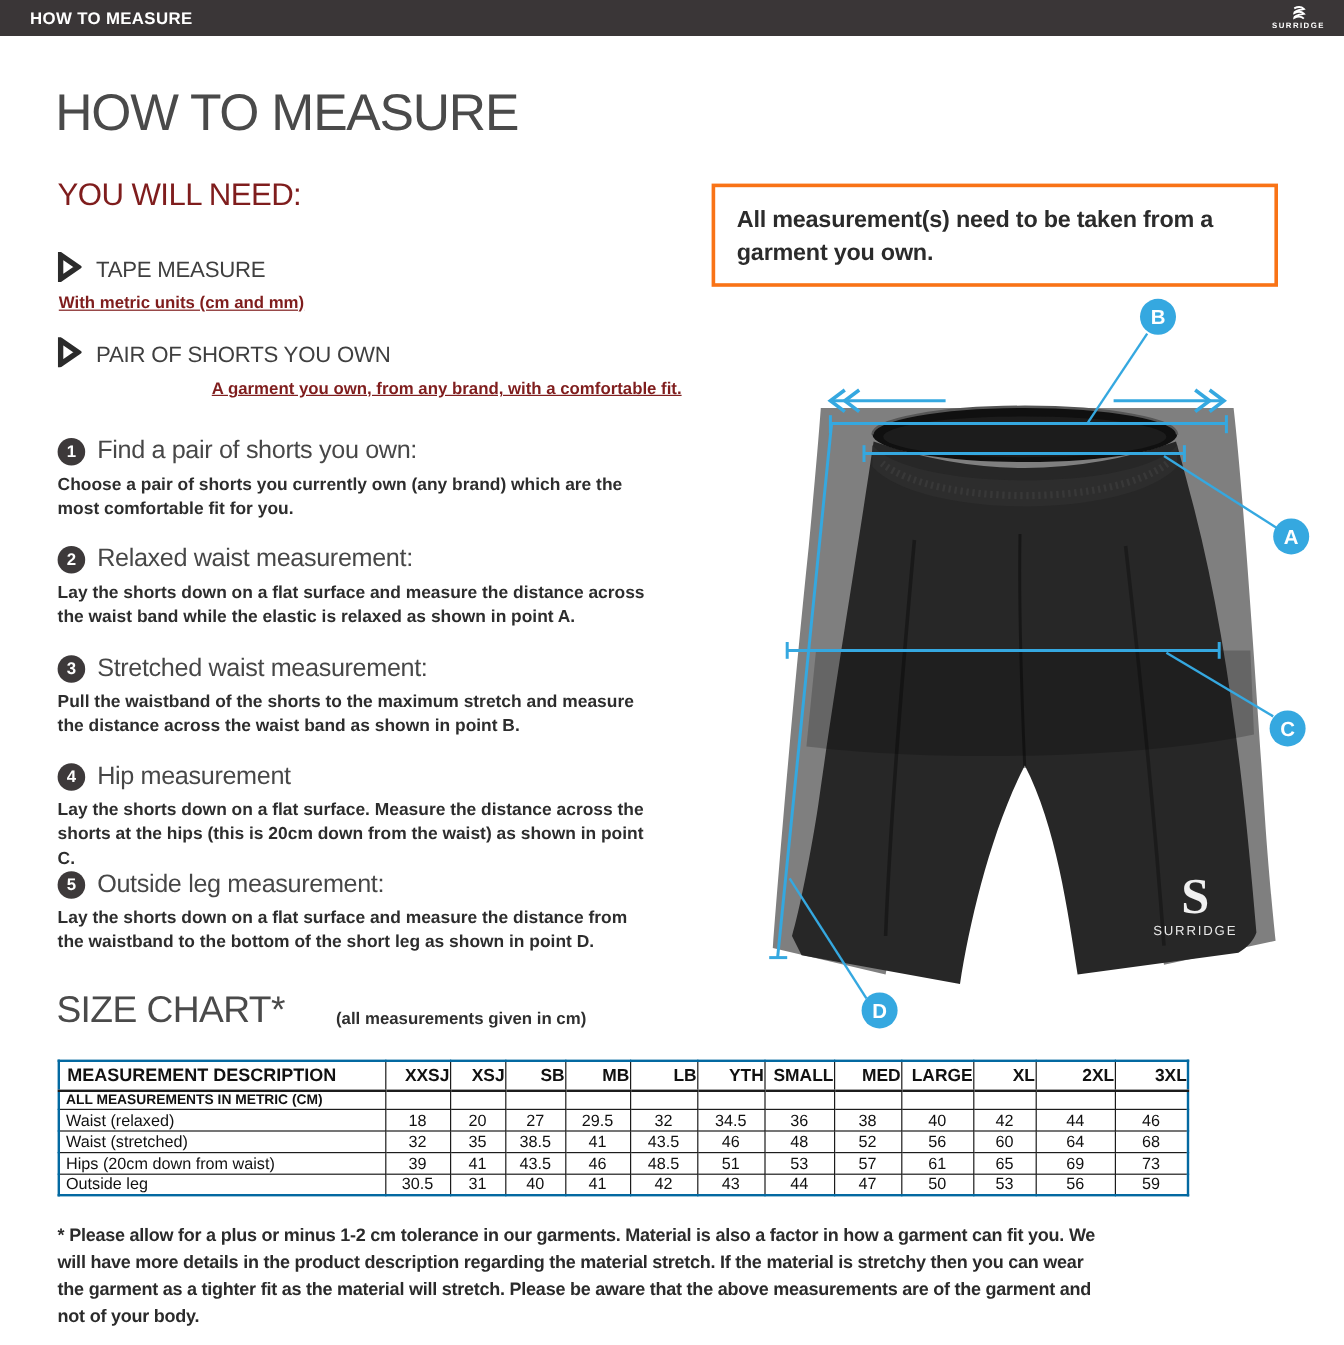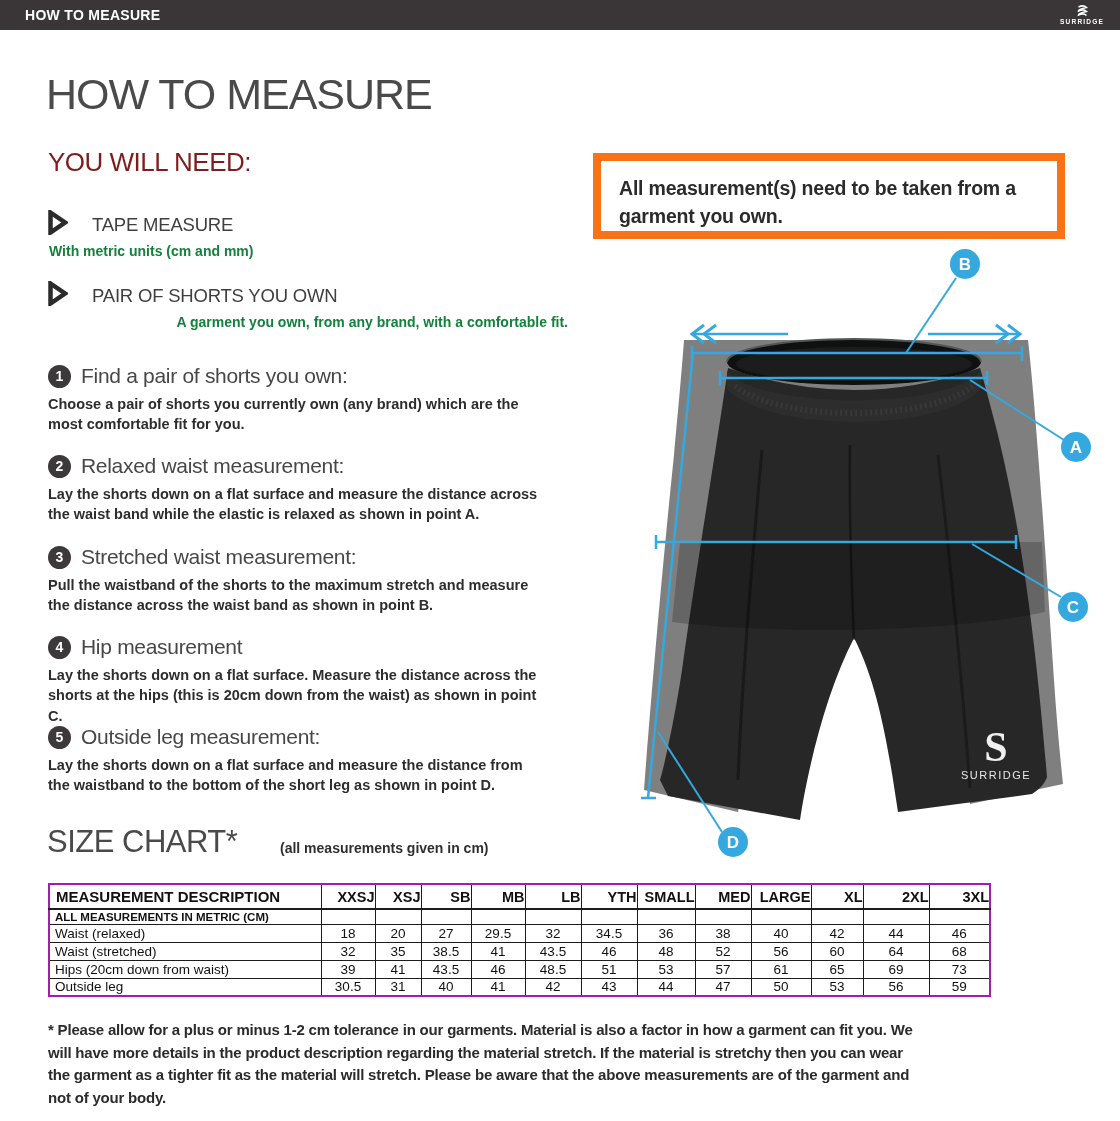--- a/index.html
+++ b/index.html
@@ -16,47 +16,47 @@
 
   h1.page-title { position:absolute; left:46px; top:70px; font-size:43px; font-weight:normal;
     color:#4a4a4a; letter-spacing:-1px; }
 
   h2.need-heading { position:absolute; left:48px; top:147px; font-size:26px; font-weight:normal;
     color:#7f1d1d; letter-spacing:-0.5px; }
 
   .need-item { position:absolute; left:48px; width:520px; }
   .need-item.n0 { top:210px; }
   .need-item.n1 { top:281px;text-align:right; }
-  .need-row { display:flex; align-items:center; gap:24px; }
+  .need-row { display:flex; align-items:center; gap:12px; }
   .need-label { font-size:18.5px; color:#3f3f3f; letter-spacing:-0.2px; }
-  .need-desc { font-size:14px; color:#15803d; margin-top:4px; margin-left:1px; font-weight:bold; }
+  .need-desc { font-size:14px; color:#7f1d1d; margin-top:4px; margin-left:1px; font-weight:bold;text-decoration:underline; }
 
   .step { position:absolute; left:48px; width:530px; }
   .step.s0 { top:364px; } .step.s1 { top:454px; } .step.s2 { top:545px; }
   .step.s3 { top:635px; } .step.s4 { top:725px; }
   .step-head { display:flex; align-items:center; gap:10px; }
   .step-num { width:23px; height:23px; border-radius:50%; background:#3d393a; color:#fff;
     font-size:14px; font-weight:bold; display:flex; align-items:center; justify-content:center; flex:0 0 23px; }
   .step-title { font-size:21px; font-weight:normal; color:#474747; letter-spacing:-0.3px; }
   .step-body { margin-top:6px; font-size:14.5px; line-height:1.4; color:#2d2d2d; width:500px; font-weight:bold; }
 
   .note-box { position:absolute; left:593px; top:153px; width:472px; height:86px;
-    border:8px solid #f97316; padding:13px 18px; }
+    border:3px solid #f97316; padding:13px 18px; }
   .note-text { font-size:19.5px; font-weight:bold; color:#2b2b2b; line-height:1.45; letter-spacing:-0.2px; }
 
   svg.diagram { position:absolute; left:640px; top:240px; }
 
   h2.sizechart-h { position:absolute; left:47px; top:824px; font-size:31px; font-weight:normal;
     color:#4a4a4a; letter-spacing:-0.5px; }
   .unit-note { position:absolute; left:252px; top:840px; font-size:14px; color:#2f2f2f; font-weight:bold;margin-left:28px; }
 
   table.size-table { position:absolute; left:48px; top:883px; border-collapse:collapse;
     table-layout:fixed; }
   table.size-table th, table.size-table td { border:1px solid #1c1c1c; overflow:hidden; white-space:nowrap; }
-  table.size-table { border:2px solid #a21caf; }
+  table.size-table { border:2px solid #0369a1; }
   th.desc-h { text-align:left; padding-left:6px; font-size:15px; color:#111; height:25px; }
   th.size-h { text-align:right; font-size:14.5px; color:#111; }
   thead th { border-bottom-width:2px !important; }
   td.metric { font-size:11.5px; font-weight:bold; color:#111; padding-left:5px; height:15px; }
   td.rowlabel { font-size:13.5px; color:#111; padding-left:5px; height:18px; }
   td.val { font-size:13.5px; color:#111; text-align:center; height:18px; }
 
   p.footnote { position:absolute; left:48px; top:1019px; width:880px; font-size:15px;
     line-height:1.5; color:#2b2b2b; font-weight:bold; letter-spacing:-0.2px; }
 </style>

